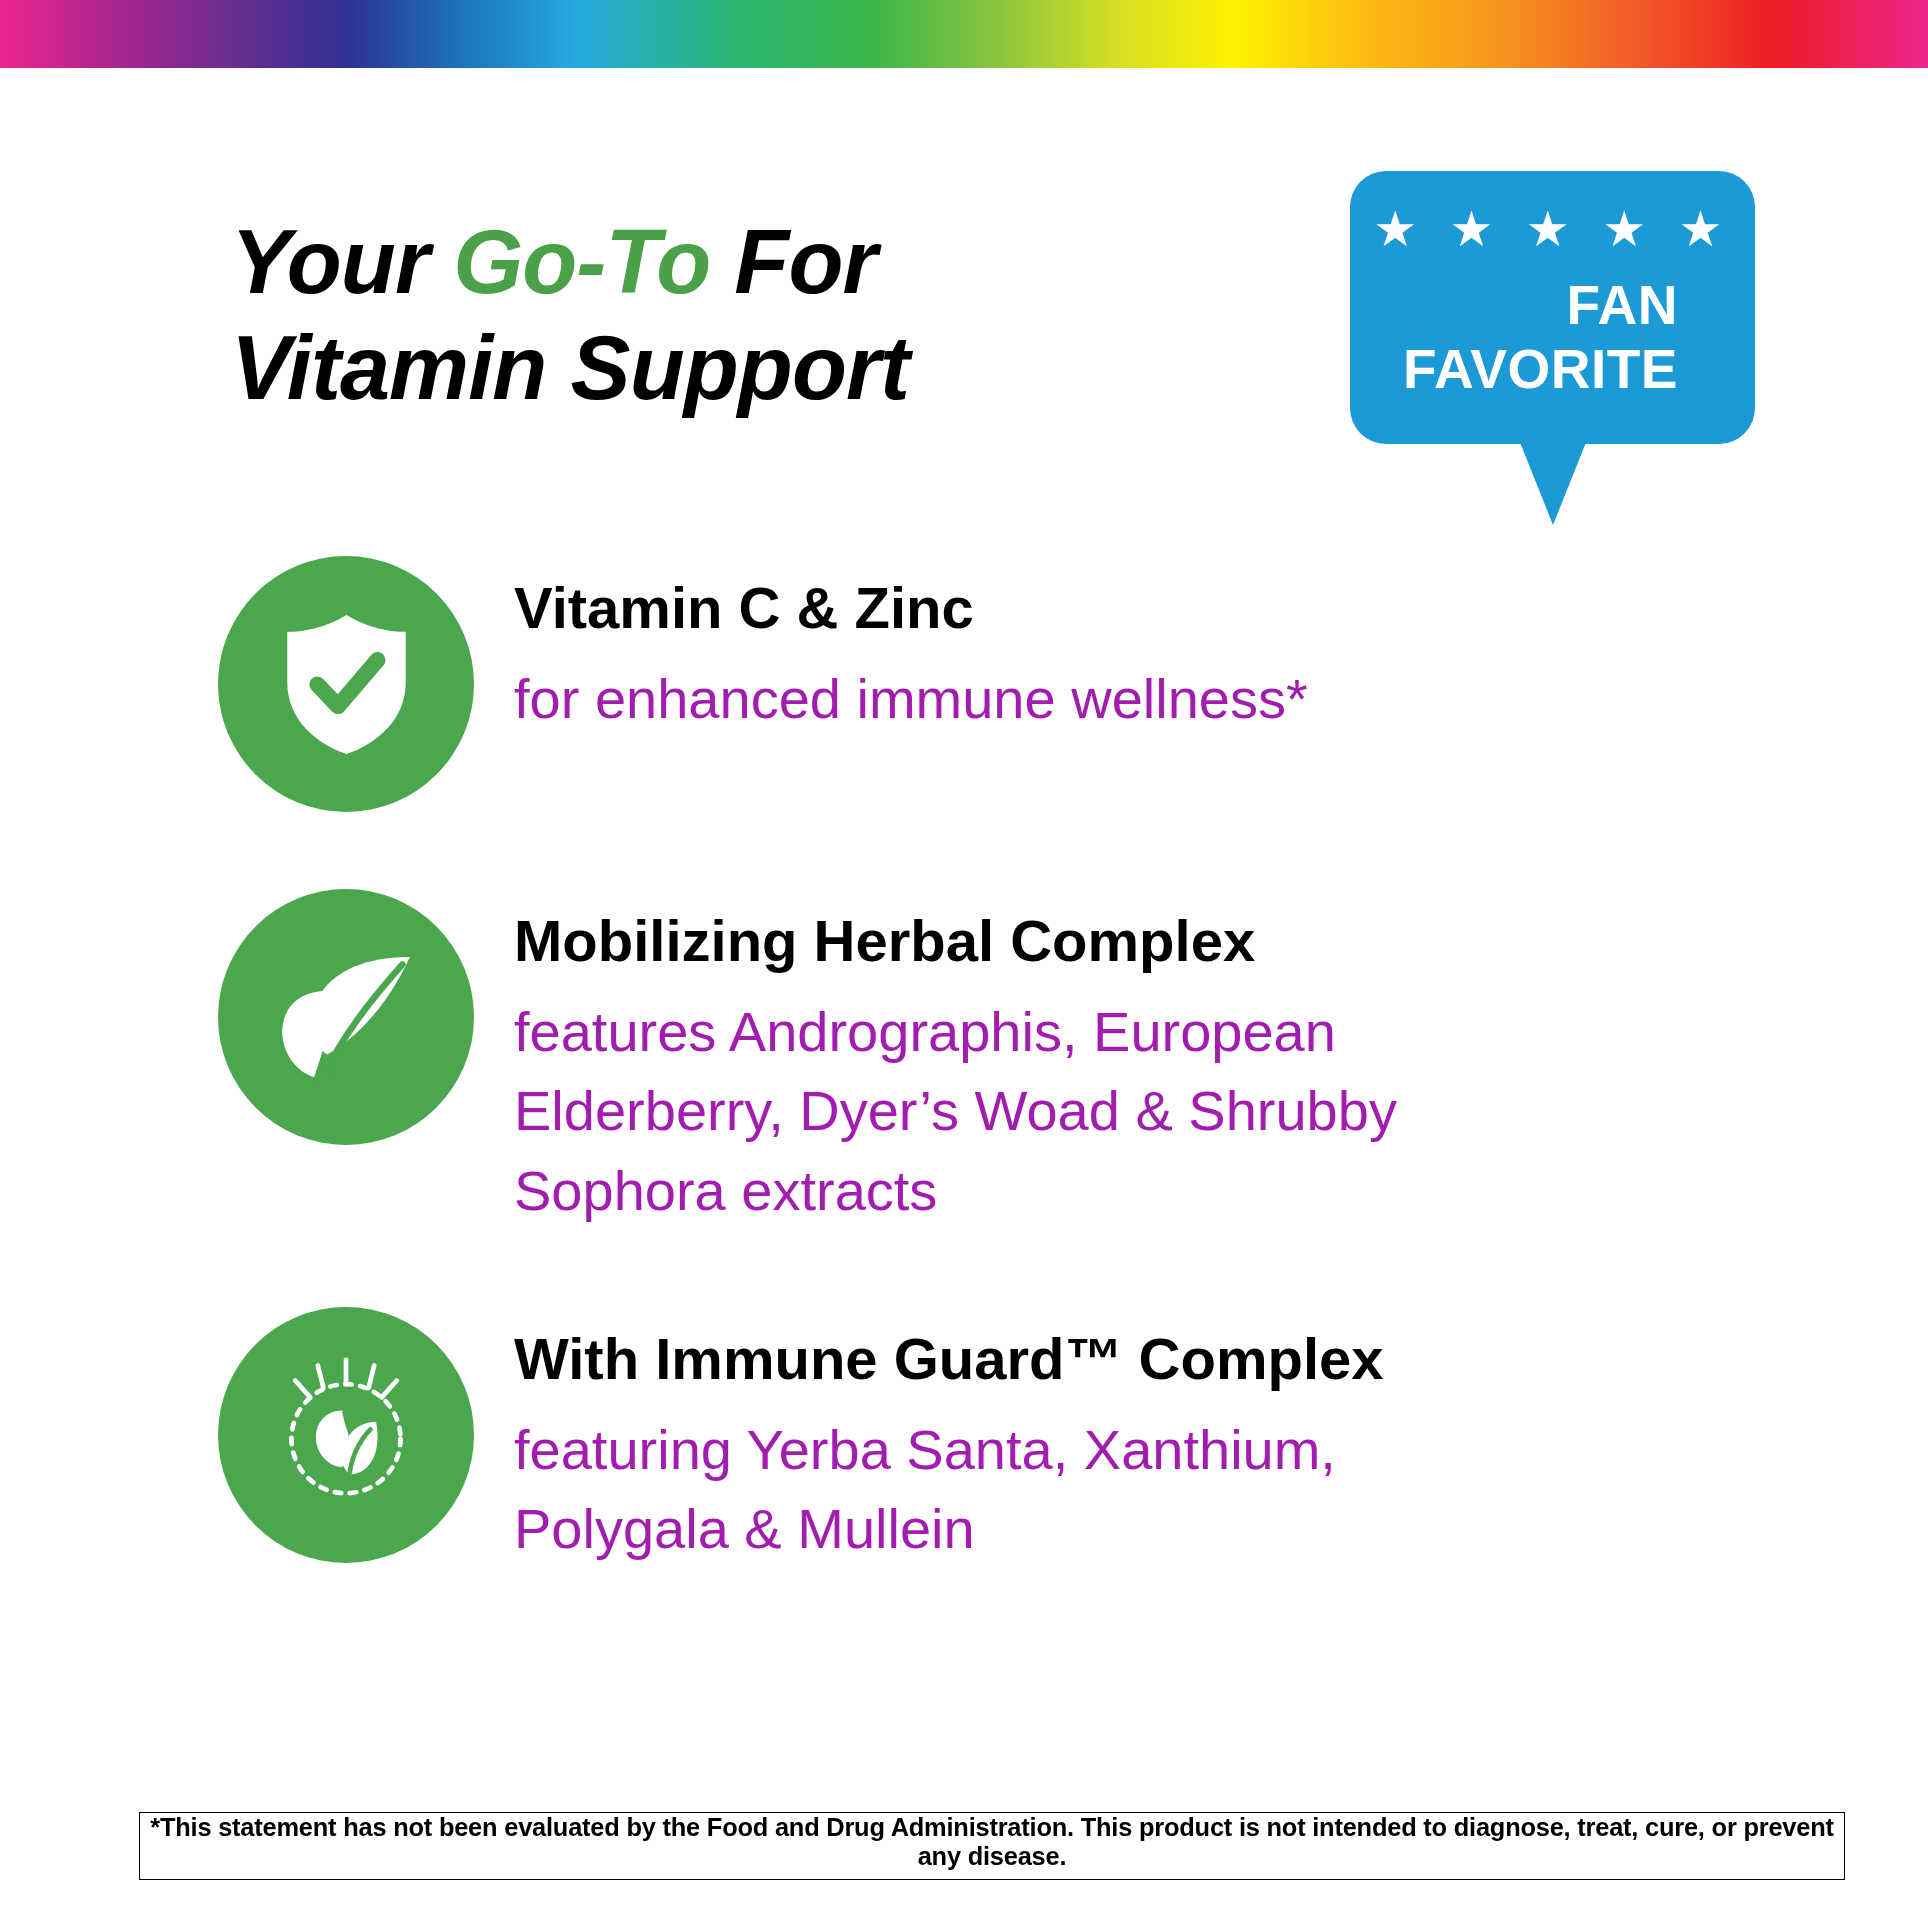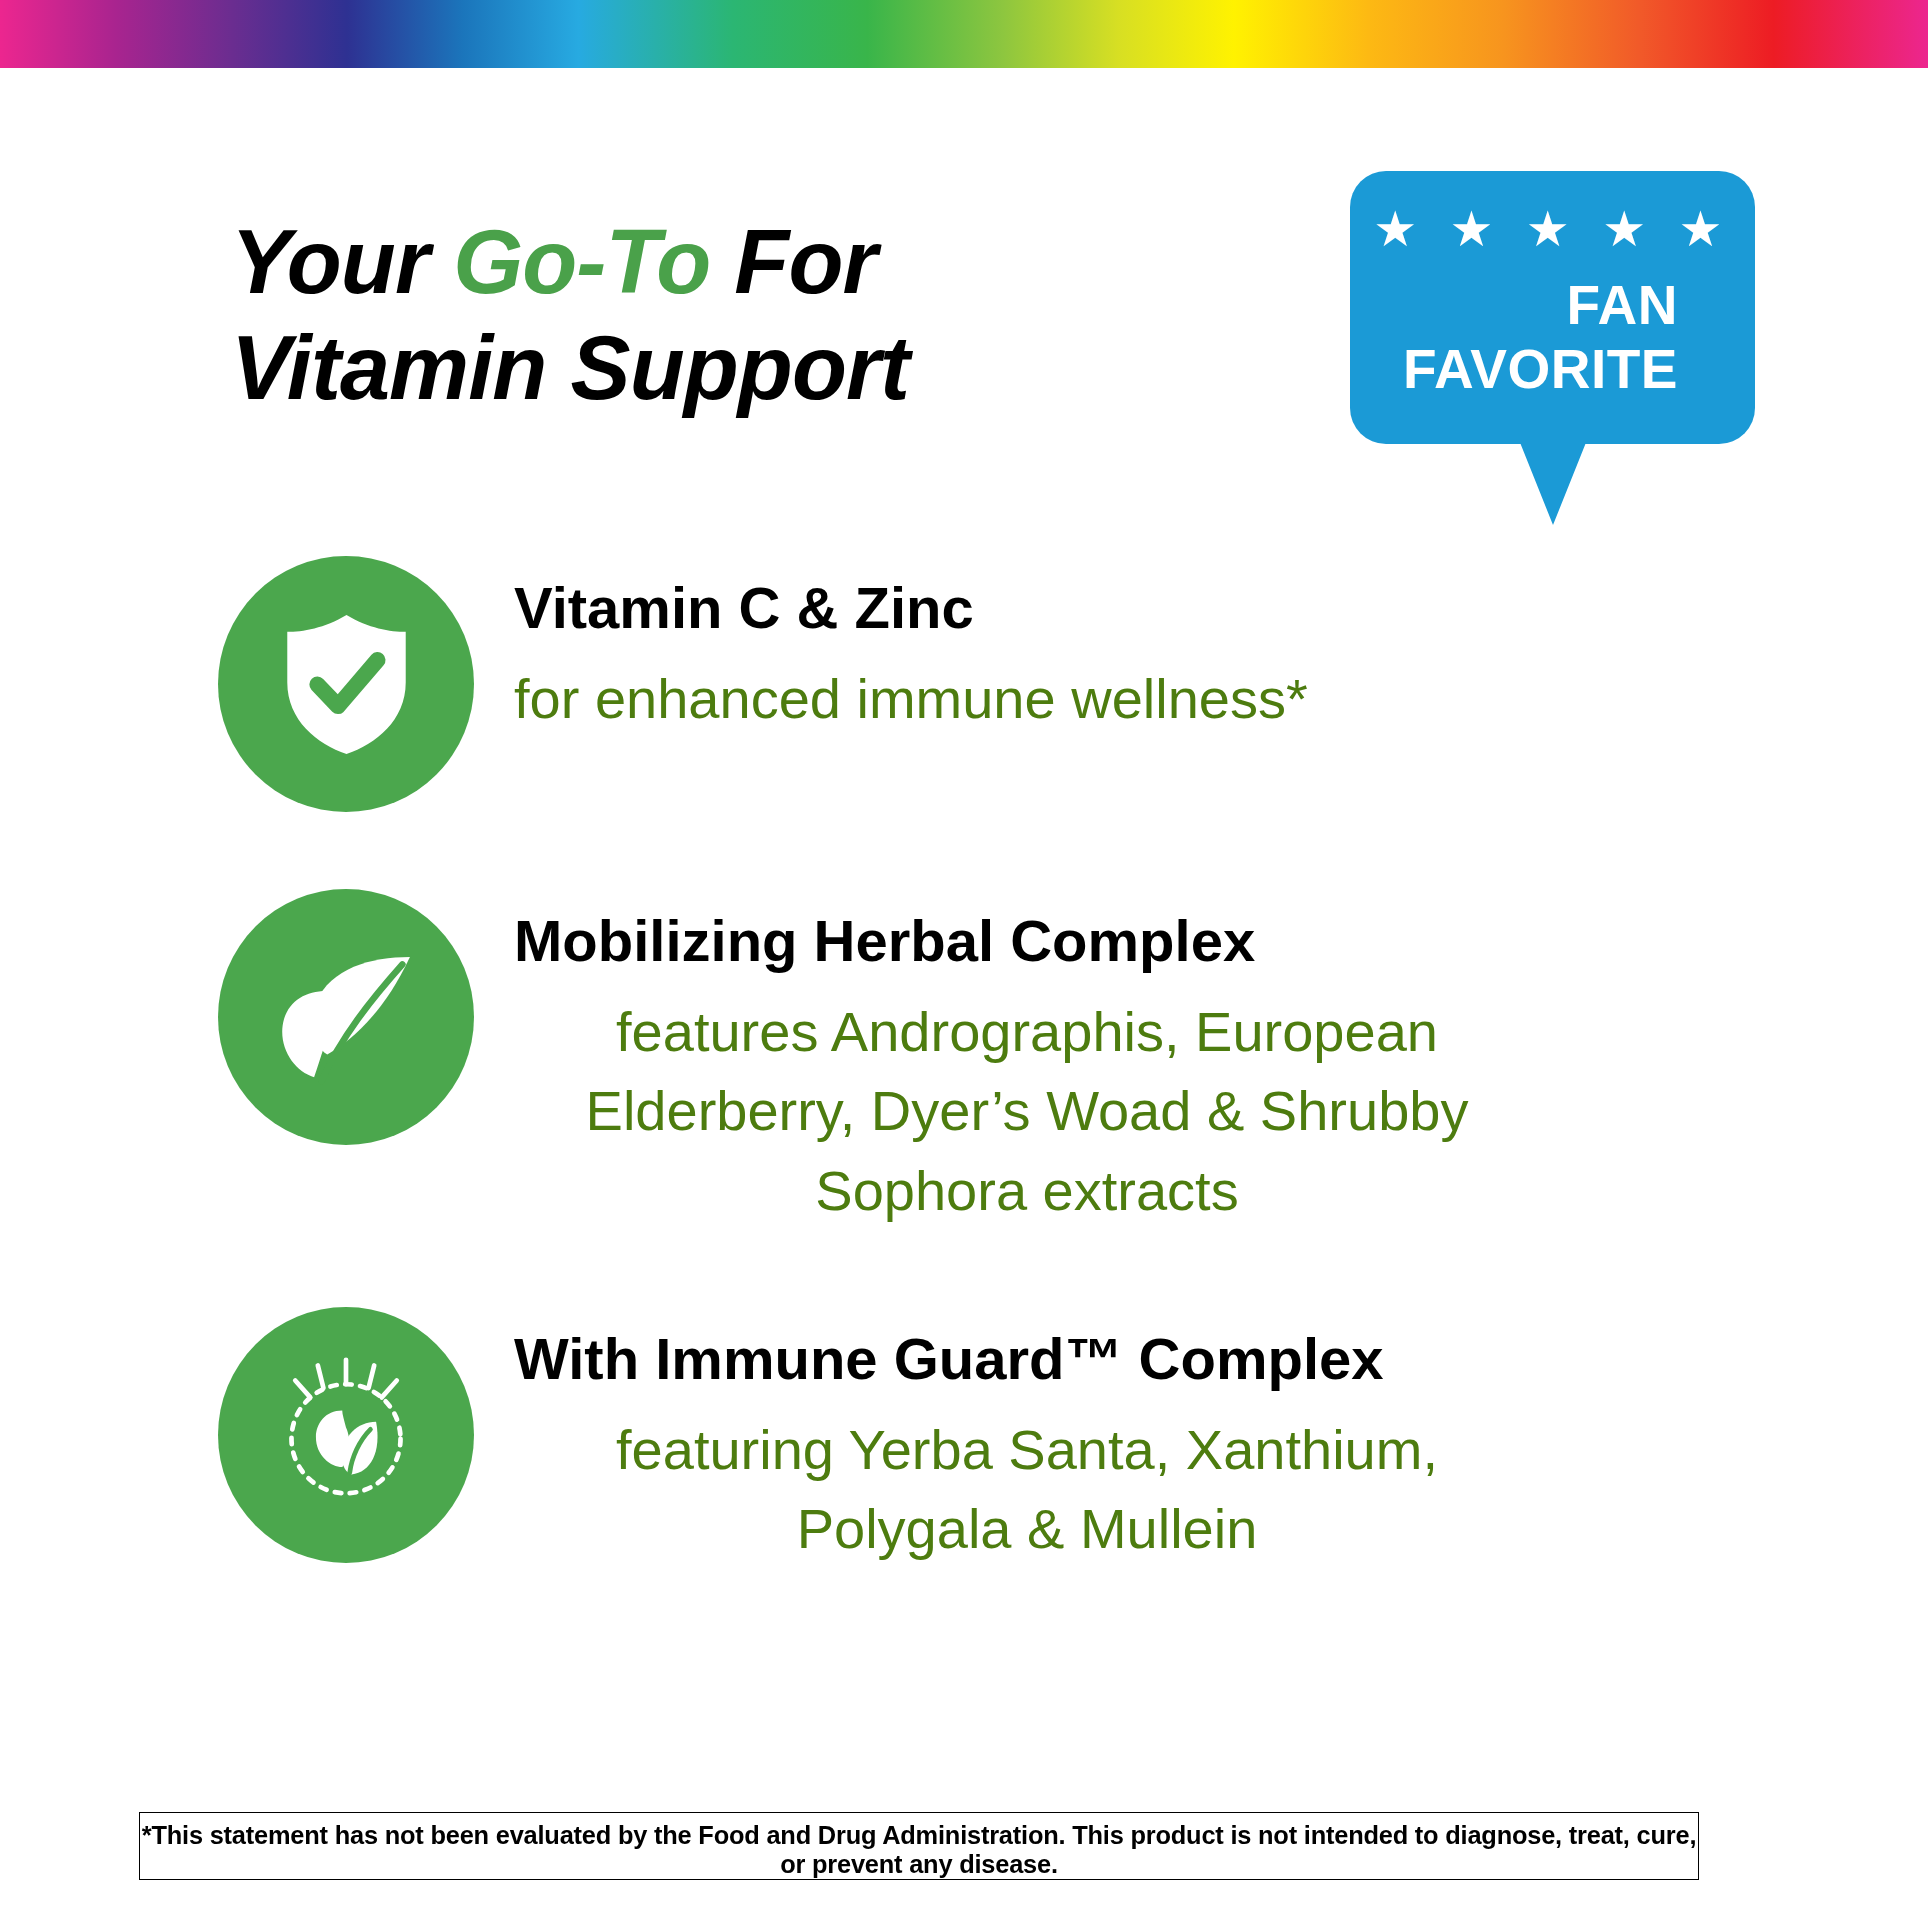--- a/index.html
+++ b/index.html
@@ -145,36 +145,35 @@
   }
   .feature-title {
     font-size: 58px;
     font-weight: bold;
     color: #000000;
     line-height: 1.15;
     margin-bottom: 17px;
   }
   .feature-desc {
     font-size: 56px;
-    color: #4d7c0f;
+    color: #a21caf;
     line-height: 1.42;
     font-weight: normal;
-    text-align: center;
   }
 
   
   .disclaimer {
     position: absolute;
     left: 139px;
     top: 1812px;
-    width: 1560px;
+    width: 1706px;
     height: 68px;
     border: 1.9px solid #000000;
     display: flex;
-    align-items: flex-end;
+    align-items: flex-start;
     justify-content: center;
     box-sizing: border-box;
   }
   .disclaimer-text {
     font-size: 25.4px;
     font-weight: bold;
     color: #000000;
     text-align: center;
     letter-spacing: -0.2px;
   }

